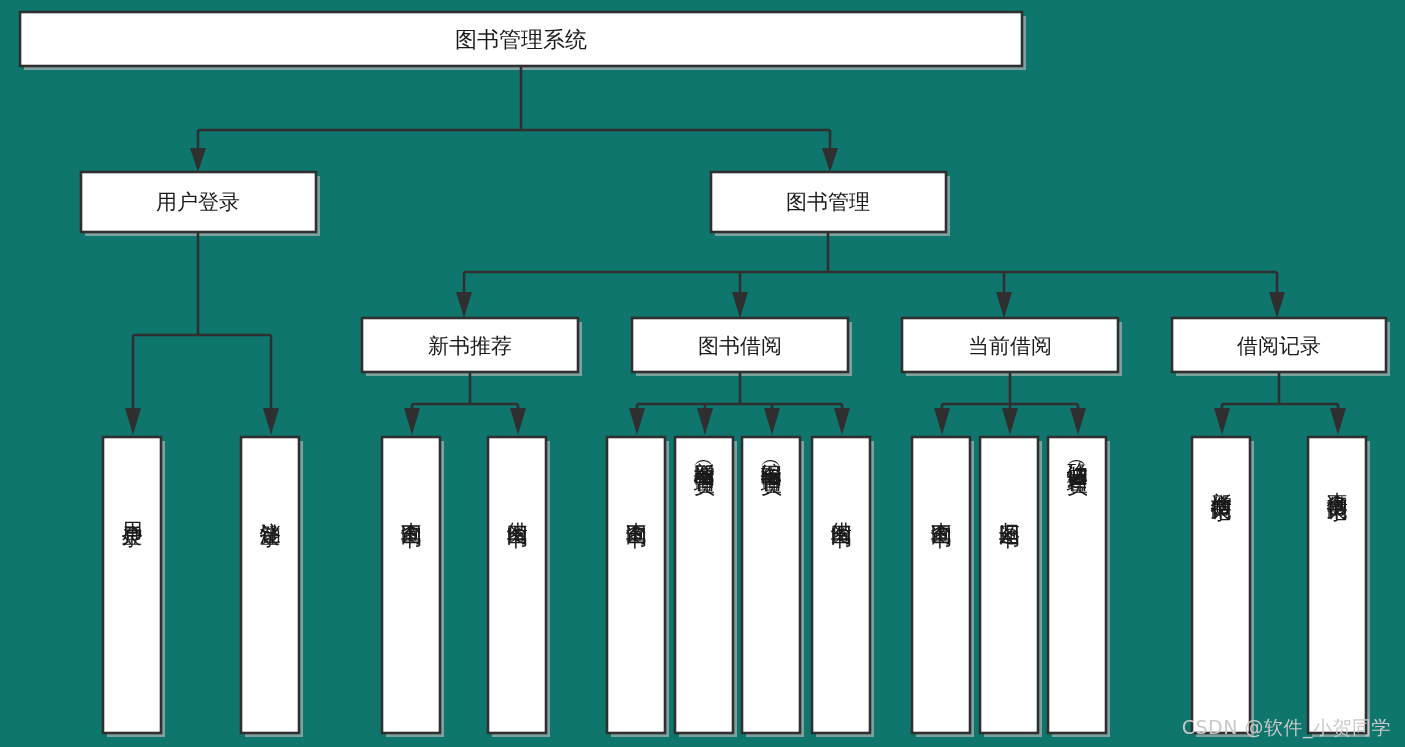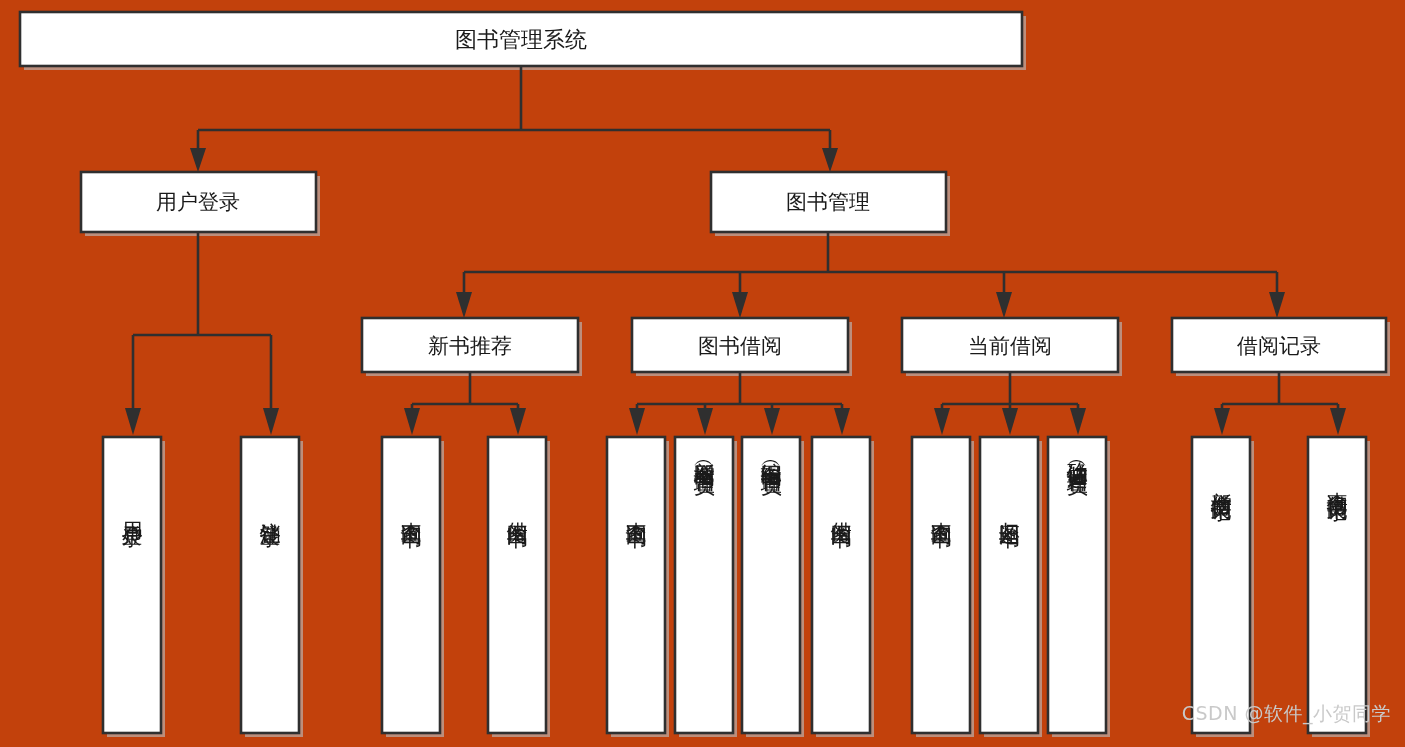--- a/index.html
+++ b/index.html
@@ -11,21 +11,21 @@
   body {
     width: 1405px;
     height: 747px;
     overflow: hidden;
     font-family: "DejaVu Sans", "Liberation Sans", sans-serif;
   }
   #diagram-root {
     position: relative;
     width: 1405px;
     height: 747px;
-    background: #c2410c;
+    background: #0f766e;
   }
   svg.diagram-canvas {
     position: absolute;
     top: 0;
     left: 0;
     width: 1405px;
     height: 747px;
     display: block;
   }
   .node-box {
@@ -76,21 +76,21 @@
     font-family: "DejaVu Sans", "Liberation Sans", sans-serif;
     font-size: 21px;
     line-height: 1.08;
     color: #1a1a1a;
     letter-spacing: 2px;
     white-space: nowrap;
   }
   .watermark {
     position: absolute;
     right: 14px;
-    bottom: 20px;
+    bottom: 6px;
     font-family: "DejaVu Sans", "Liberation Sans", sans-serif;
     font-size: 19px;
     color: #c9c9c9;
     letter-spacing: 0.5px;
     white-space: nowrap;
     pointer-events: none;
   }
 </style>
 </head>
 <body>

